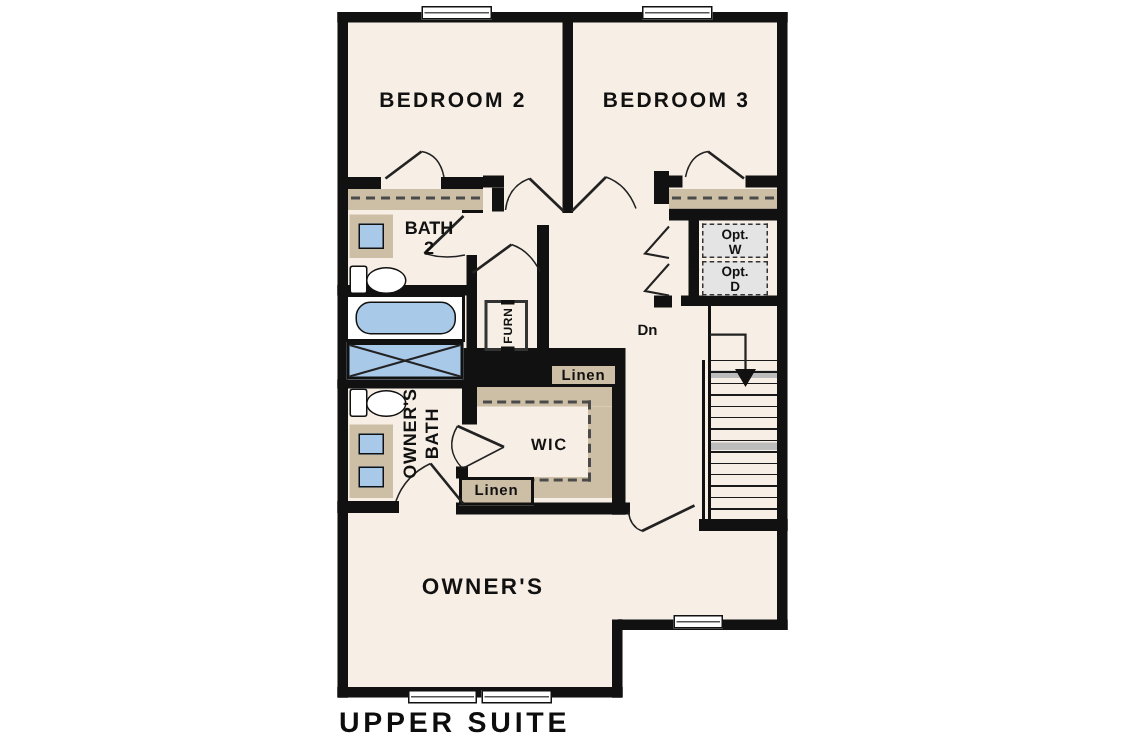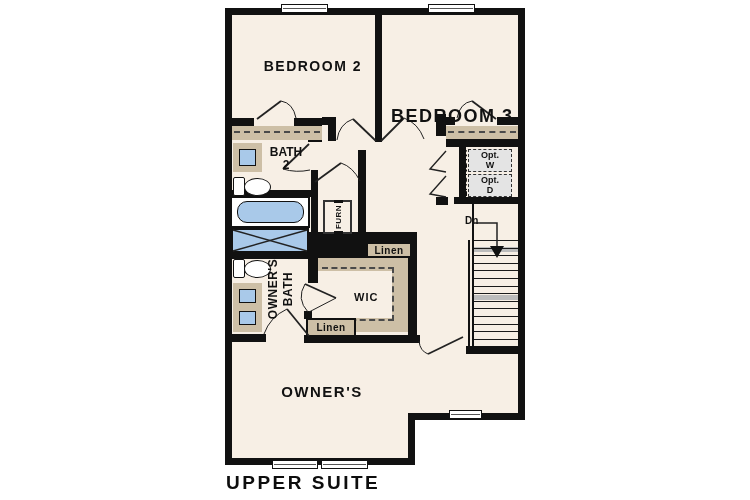--- a/index.html
+++ b/index.html
@@ -12,21 +12,21 @@
   .tan{position:absolute;background:var(--tan);}
   .dash{position:absolute;border-top:2px dashed #4a4a4a;}
   .blue{position:absolute;background:var(--blue);border:1.5px solid #111;box-sizing:border-box;}
   .white-fix{position:absolute;background:#fff;border:1.5px solid #111;box-sizing:border-box;}
   .win{position:absolute;background:#fff;border:1.5px solid #111;box-sizing:border-box;}
   .win i{position:absolute;left:1px;right:1px;top:45%;border-top:1px solid #555;display:block;}
   .lbl{position:absolute;font-weight:bold;white-space:nowrap;}
   .ctr{text-align:center;}
   .rot{transform:rotate(-90deg);transform-origin:center;display:flex;align-items:center;justify-content:center;}
   .optbox{position:absolute;background:var(--gray);border:1.5px dashed #333;box-sizing:border-box;
-          font-size:9px;font-weight:bold;line-height:10px;text-align:center;display:flex;flex-direction:column;}
+          font-size:9px;font-weight:bold;line-height:10px;text-align:center;display:flex;flex-direction:column;justify-content:center;}
   .linen{position:absolute;background:var(--tan);border:2px solid #111;box-sizing:border-box;
          font-size:10px;font-weight:bold;display:flex;align-items:center;justify-content:center;letter-spacing:.5px;}
   svg.overlay{position:absolute;left:0;top:0;pointer-events:none;}
 </style>
 </head>
 <body>
 
 <div id="stage" style="--wall: #111111; --floor: #f7efe5; --blue: #a9c9e9; --tan: #cdbfa6; --gray: #e4e4e4; --tread: #bcbcbc;">
 
   <div class="floor" style="left:225px;top:8px;width:300px;height:457px;"></div>
@@ -198,42 +198,42 @@
           <path d="M446,176 L430,194 L446,197"></path>
       </g>
 
       <g>
         <path stroke-width="1.5" d="M473,223 L497,223 L497,246"></path>
         <polygon fill="#111" stroke="none" points="490,246 504,246 497,258"></polygon>
       </g>
     </g>
   </svg>
 
-  <div class="lbl ctr" style="left:242px;top:58px;width:120px;font-size:14px;letter-spacing:1.5px;text-align:right;">BEDROOM 2</div>
-  <div class="lbl ctr" style="left:391px;top:58px;width:120px;font-size:18px;letter-spacing:1.5px;margin-top:48px;">BEDROOM 3</div>
+  <div class="lbl ctr" style="left:242px;top:58px;width:120px;font-size:14px;letter-spacing:1.5px;">BEDROOM 2</div>
+  <div class="lbl ctr" style="left:391px;top:58px;width:120px;font-size:14px;letter-spacing:1.5px;">BEDROOM 3</div>
 
   <div class="lbl ctr" style="left:262px;top:146px;width:48px;font-size:12px;line-height:13px;">
     <span style="display:block;">BATH</span>
     <span style="display:block;">2</span>
   </div>
 
   <div class="rot" style="position:absolute;left:236px;top:272px;width:90px;height:34px;">
     <div class="lbl ctr" style="position:static;font-size:12px;line-height:15px;letter-spacing:.5px;">
       <span style="display:block;">OWNER'S</span>
       <span style="display:block;">BATH</span>
     </div>
   </div>
 
   <div class="lbl" style="left:354px;top:291px;font-size:11px;letter-spacing:1px;">WIC</div>
 
   <div class="rot" style="position:absolute;left:433px;top:165px;width:60px;height:14px;">
     <span class="lbl" style="position:static;font-size:9.5px;letter-spacing:.5px;">LAUNDRY</span>
   </div>
 
-  <div class="lbl" style="left:465px;top:215px;font-size:10px;">Dn</div>
+  <div class="lbl" style="left:425px;top:215px;font-size:10px;">Dn</div>
 
   <div class="lbl ctr" style="left:252px;top:383px;width:140px;font-size:15px;line-height:18px;letter-spacing:1.5px;">
     <span style="display:block;">OWNER'S</span>
   </div>
 
   <div class="lbl" style="left:226px;top:472px;font-size:19px;letter-spacing:2.5px;color:#0d0d0d;">UPPER SUITE</div>
 
 </div>
 
 </body></html>

